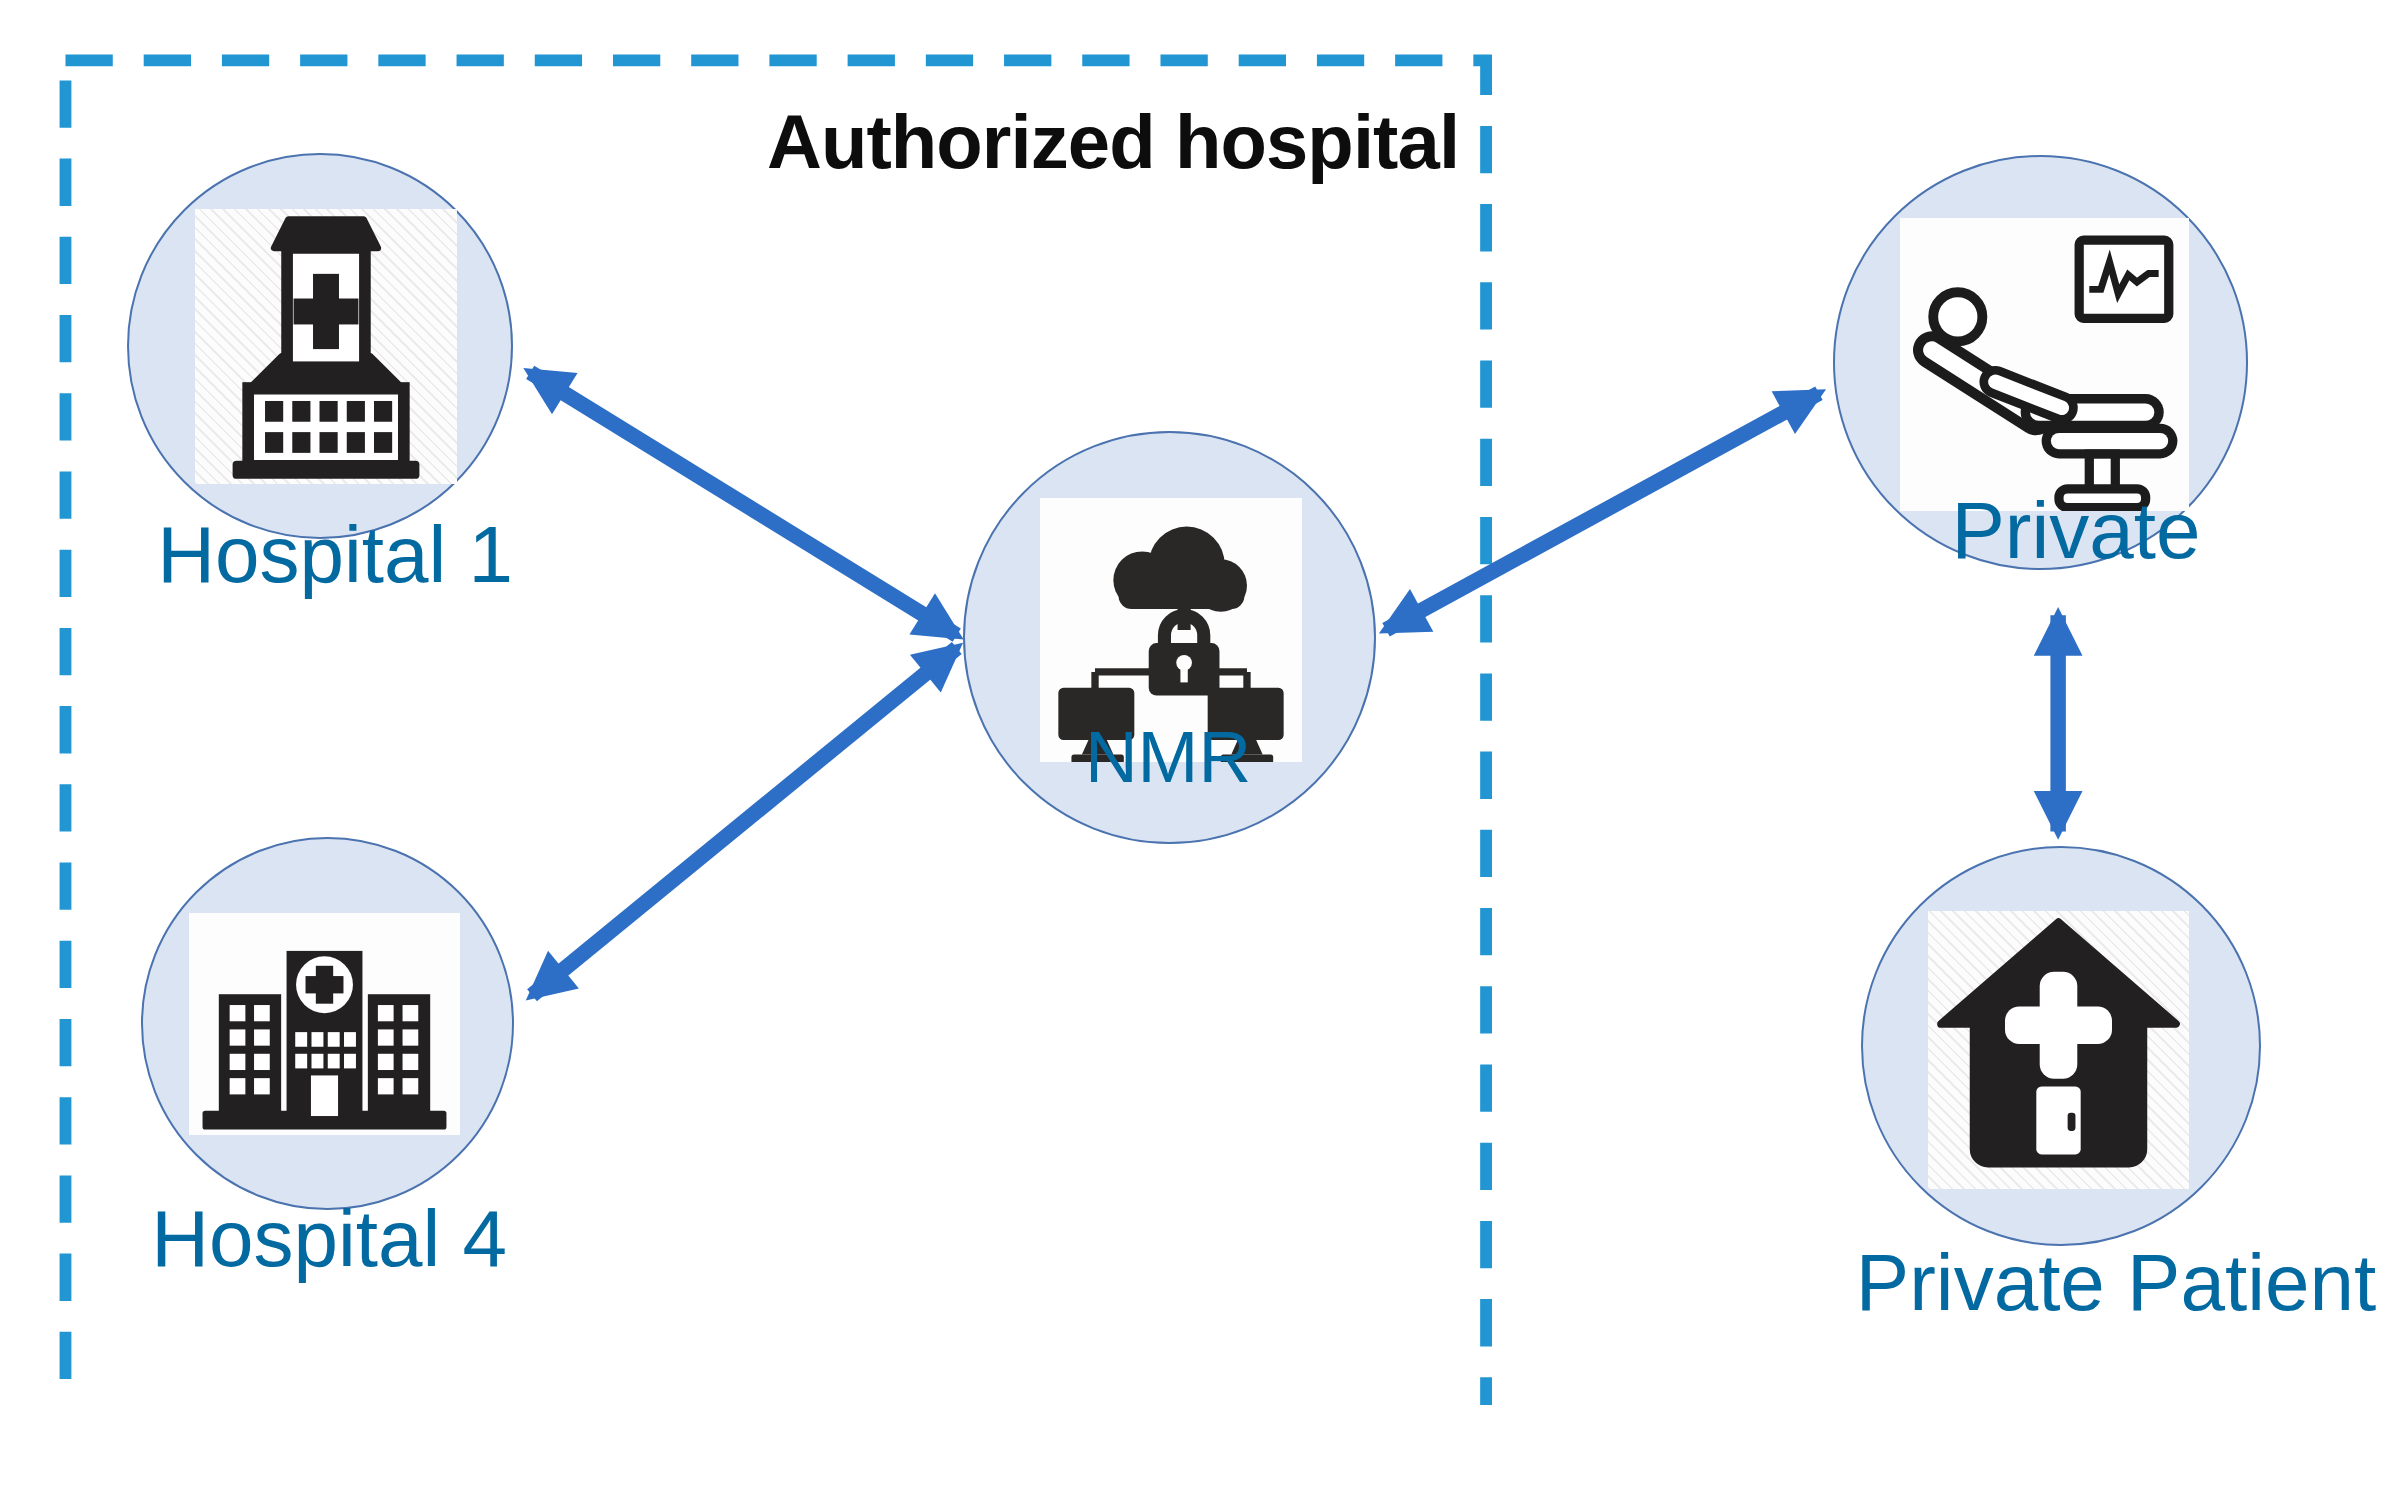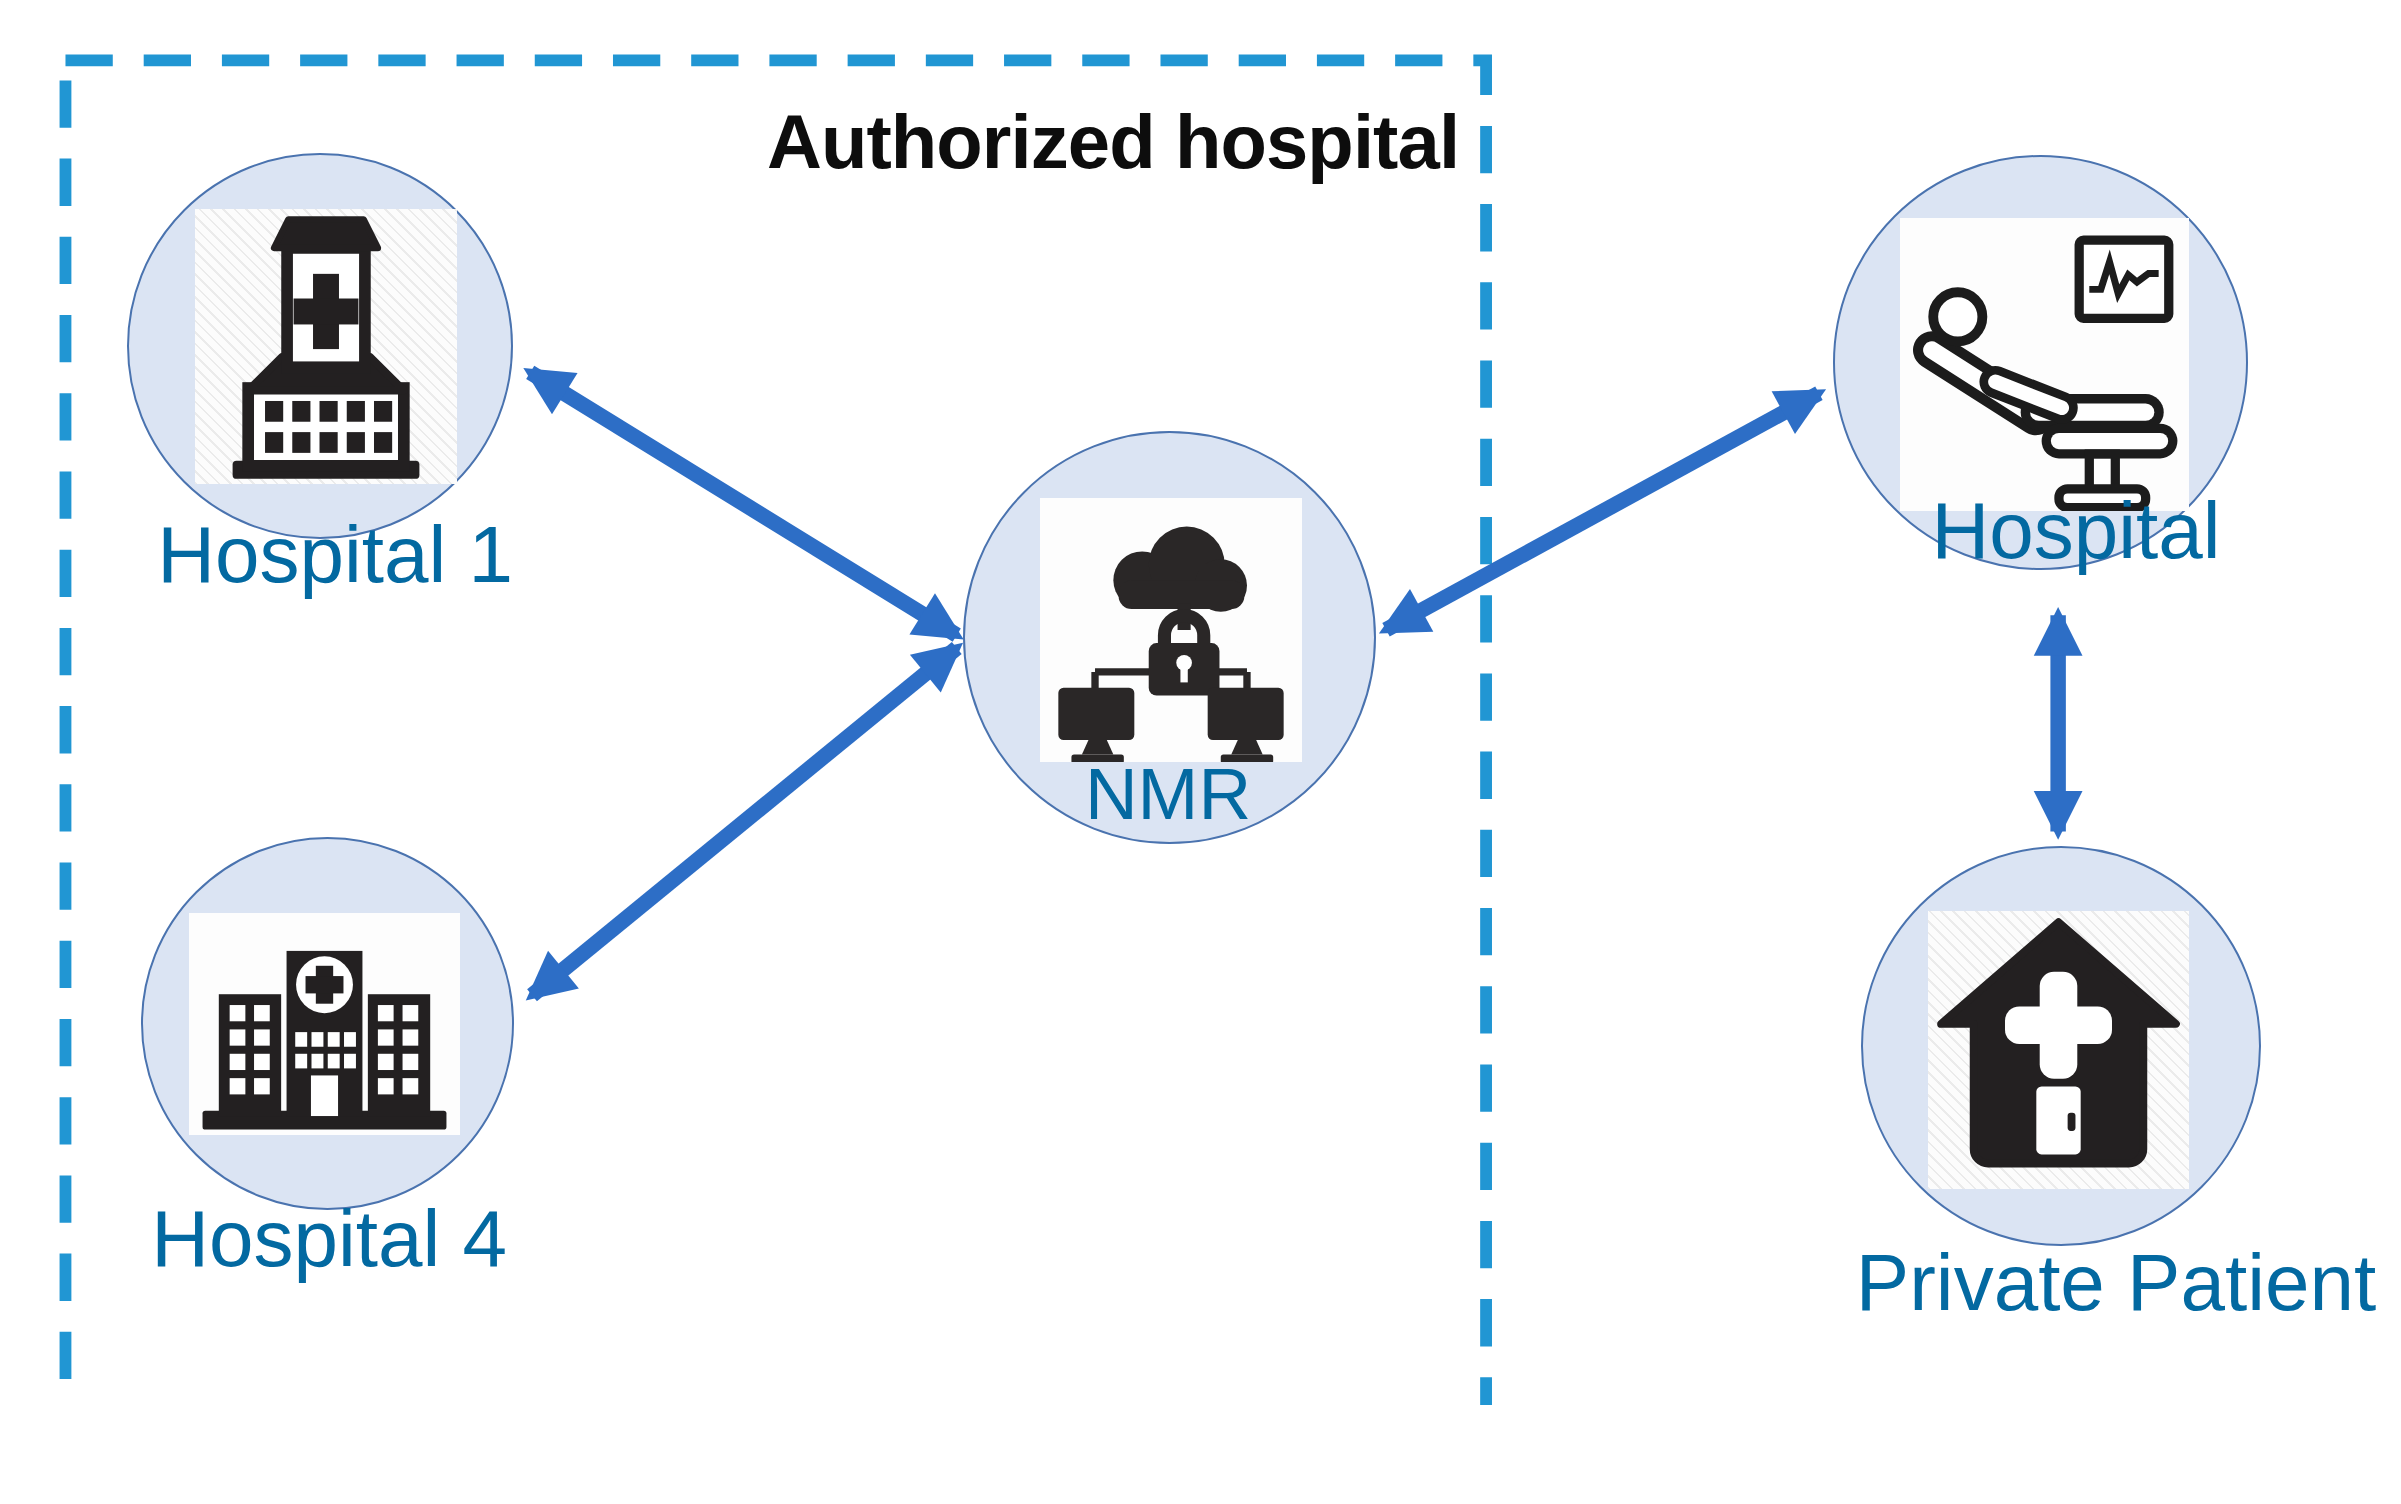--- a/index.html
+++ b/index.html
@@ -171,21 +171,21 @@
           <rect x="64" y="72" width="29" height="20" rx="2"></rect>
           <polygon points="75.5,92 82.5,92 85,97.5 73,97.5"></polygon>
           <rect x="69" y="97.5" width="20" height="3.5" rx="1"></rect>
         </g>
         <g fill="#ffffff">
           <circle cx="55" cy="62.5" r="3"></circle>
           <rect x="53.6" y="63.5" width="2.8" height="6.5"></rect>
         </g>
       </svg>
     </div>
-    <div class="node-label" id="nmr-label" style="left:1168px; top:757px;">NMR</div>
+    <div class="node-label" id="nmr-label" style="left:1168px; top:720px;">NMR</div>
   </div>
 
   <div>
     <div class="node-circle" style="left:1833px; top:155px; width:415px; height:415px;"></div>
     <div class="icon-box" style="left:1900px; top:218px; width:289px; height:293px;">
       <svg viewBox="0 0 100 100" xmlns="http://www.w3.org/2000/svg">
         <rect x="62" y="7" width="31" height="27" rx="1.5" fill="#ffffff" stroke="#1c1c1c" stroke-width="3.2"></rect>
         <polyline points="65.5,24 69.5,24 72.5,14.5 75.5,25.5 79,19 82,21.5 86,18.5 89.5,18.5" fill="none" stroke="#1c1c1c" stroke-width="2.4"></polyline>
         <line x1="11" y1="45" x2="47" y2="68" stroke="#1c1c1c" stroke-width="13" stroke-linecap="round"></line>
         <line x1="11" y1="45" x2="47" y2="68" stroke="#ffffff" stroke-width="6" stroke-linecap="round"></line>
@@ -193,21 +193,21 @@
         <line x1="48" y1="66.5" x2="85" y2="66.5" stroke="#ffffff" stroke-width="6" stroke-linecap="round"></line>
         <line x1="55" y1="76.5" x2="90" y2="76.5" stroke="#1c1c1c" stroke-width="12" stroke-linecap="round"></line>
         <line x1="55" y1="76.5" x2="90" y2="76.5" stroke="#ffffff" stroke-width="5.6" stroke-linecap="round"></line>
         <line x1="33" y1="56" x2="56" y2="65" stroke="#1c1c1c" stroke-width="11" stroke-linecap="round"></line>
         <line x1="33" y1="56" x2="56" y2="65" stroke="#ffffff" stroke-width="5" stroke-linecap="round"></line>
         <rect x="65.5" y="81" width="9" height="13" fill="#ffffff" stroke="#1c1c1c" stroke-width="3.2"></rect>
         <rect x="55" y="93" width="30" height="6.5" rx="3" fill="#ffffff" stroke="#1c1c1c" stroke-width="3.2"></rect>
         <circle cx="20" cy="33.5" r="8.5" fill="#ffffff" stroke="#1c1c1c" stroke-width="3.4"></circle>
       </svg>
     </div>
-    <div class="node-label" style="left:2076px; top:491px;">Hospital</div>
+    <div class="node-label" style="left:2076px; top:491px;">Private</div>
   </div>
 
   <div>
     <div class="node-circle" style="left:1861px; top:846px; width:400px; height:400px;"></div>
     <div class="icon-box hatch" style="left:1928px; top:911px; width:261px; height:278px;">
       <svg viewBox="0 0 100 106" xmlns="http://www.w3.org/2000/svg">
         <path d="M50,4 L95,43 H82.5 V91 a5.5,5.5 0 0 1 -5.5,5.5 H23 a5.5,5.5 0 0 1 -5.5,-5.5 V43 H5 Z" fill="#232021" stroke="#232021" stroke-width="3" stroke-linejoin="round"></path>
         <rect x="42.8" y="23" width="14.4" height="41" rx="5.5" fill="#ffffff"></rect>
         <rect x="29.5" y="36.3" width="41" height="14.4" rx="5.5" fill="#ffffff"></rect>
         <rect x="41.5" y="67" width="17" height="26" rx="2" fill="#ffffff"></rect>

